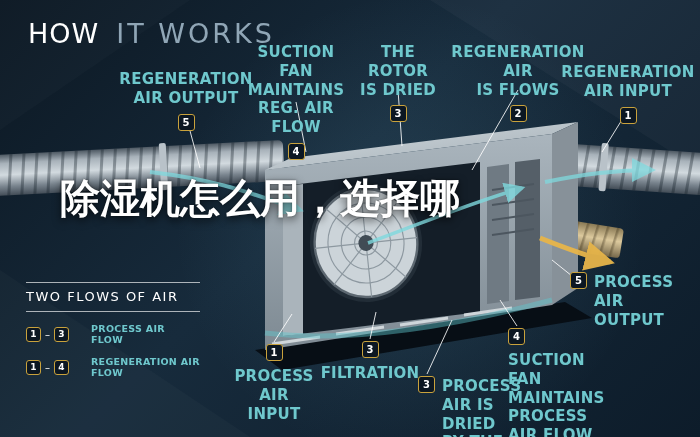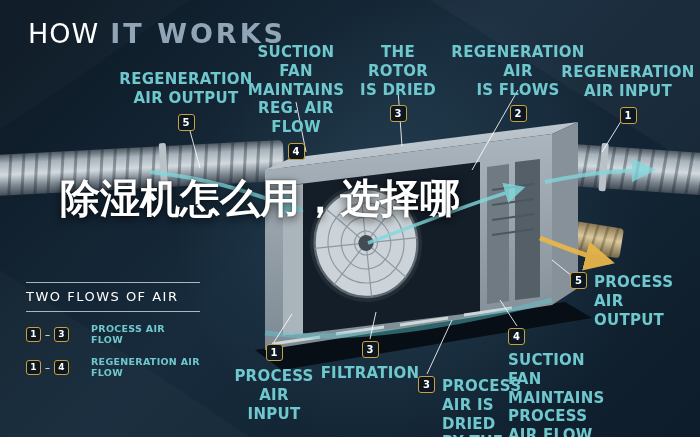--- a/index.html
+++ b/index.html
@@ -3,21 +3,21 @@
 <meta charset="utf-8">
 <style>
   *{margin:0;padding:0;box-sizing:border-box}
   html,body{background:#000}
   body{font-family:"DejaVu Sans","Liberation Sans",sans-serif}
   .stage{position:relative;width:700px;height:437px;overflow:hidden;
          background:linear-gradient(135deg,#0c1823 0%,#172b3c 45%,#0d1c2a 100%)}
   .art{position:absolute;left:0;top:0}
   .title{position:absolute;left:28px;top:20px;font-size:27px;line-height:1}
   .title .how{color:#ffffff;font-weight:400;letter-spacing:1px}
-  .title .itworks{color:#90a6b6;font-weight:700;margin-left:11px;letter-spacing:3px}
+  .title .itworks{color:#90a6b6;font-weight:400;margin-left:17px;letter-spacing:3px}
   .callout{position:absolute;display:flex;flex-direction:column;align-items:center;text-align:center}
   .callout.left-align{align-items:flex-start;text-align:left}
   .callout.row{flex-direction:row;align-items:flex-start;text-align:left}
   .clabel{color:#6fc8cd;font-size:15px;font-weight:700;line-height:1.25;
           white-space:pre-line;letter-spacing:.25px}
   .badge{flex:0 0 auto;width:17px;height:17px;border:1px solid #c9a23c;background:#0c1722;
          color:#fff;font-size:10px;font-weight:700;display:flex;align-items:center;
          justify-content:center;border-radius:3px}
   .callout .clabel + .badge{margin-top:6px}
   .callout .badge + .clabel{margin-top:6px}

